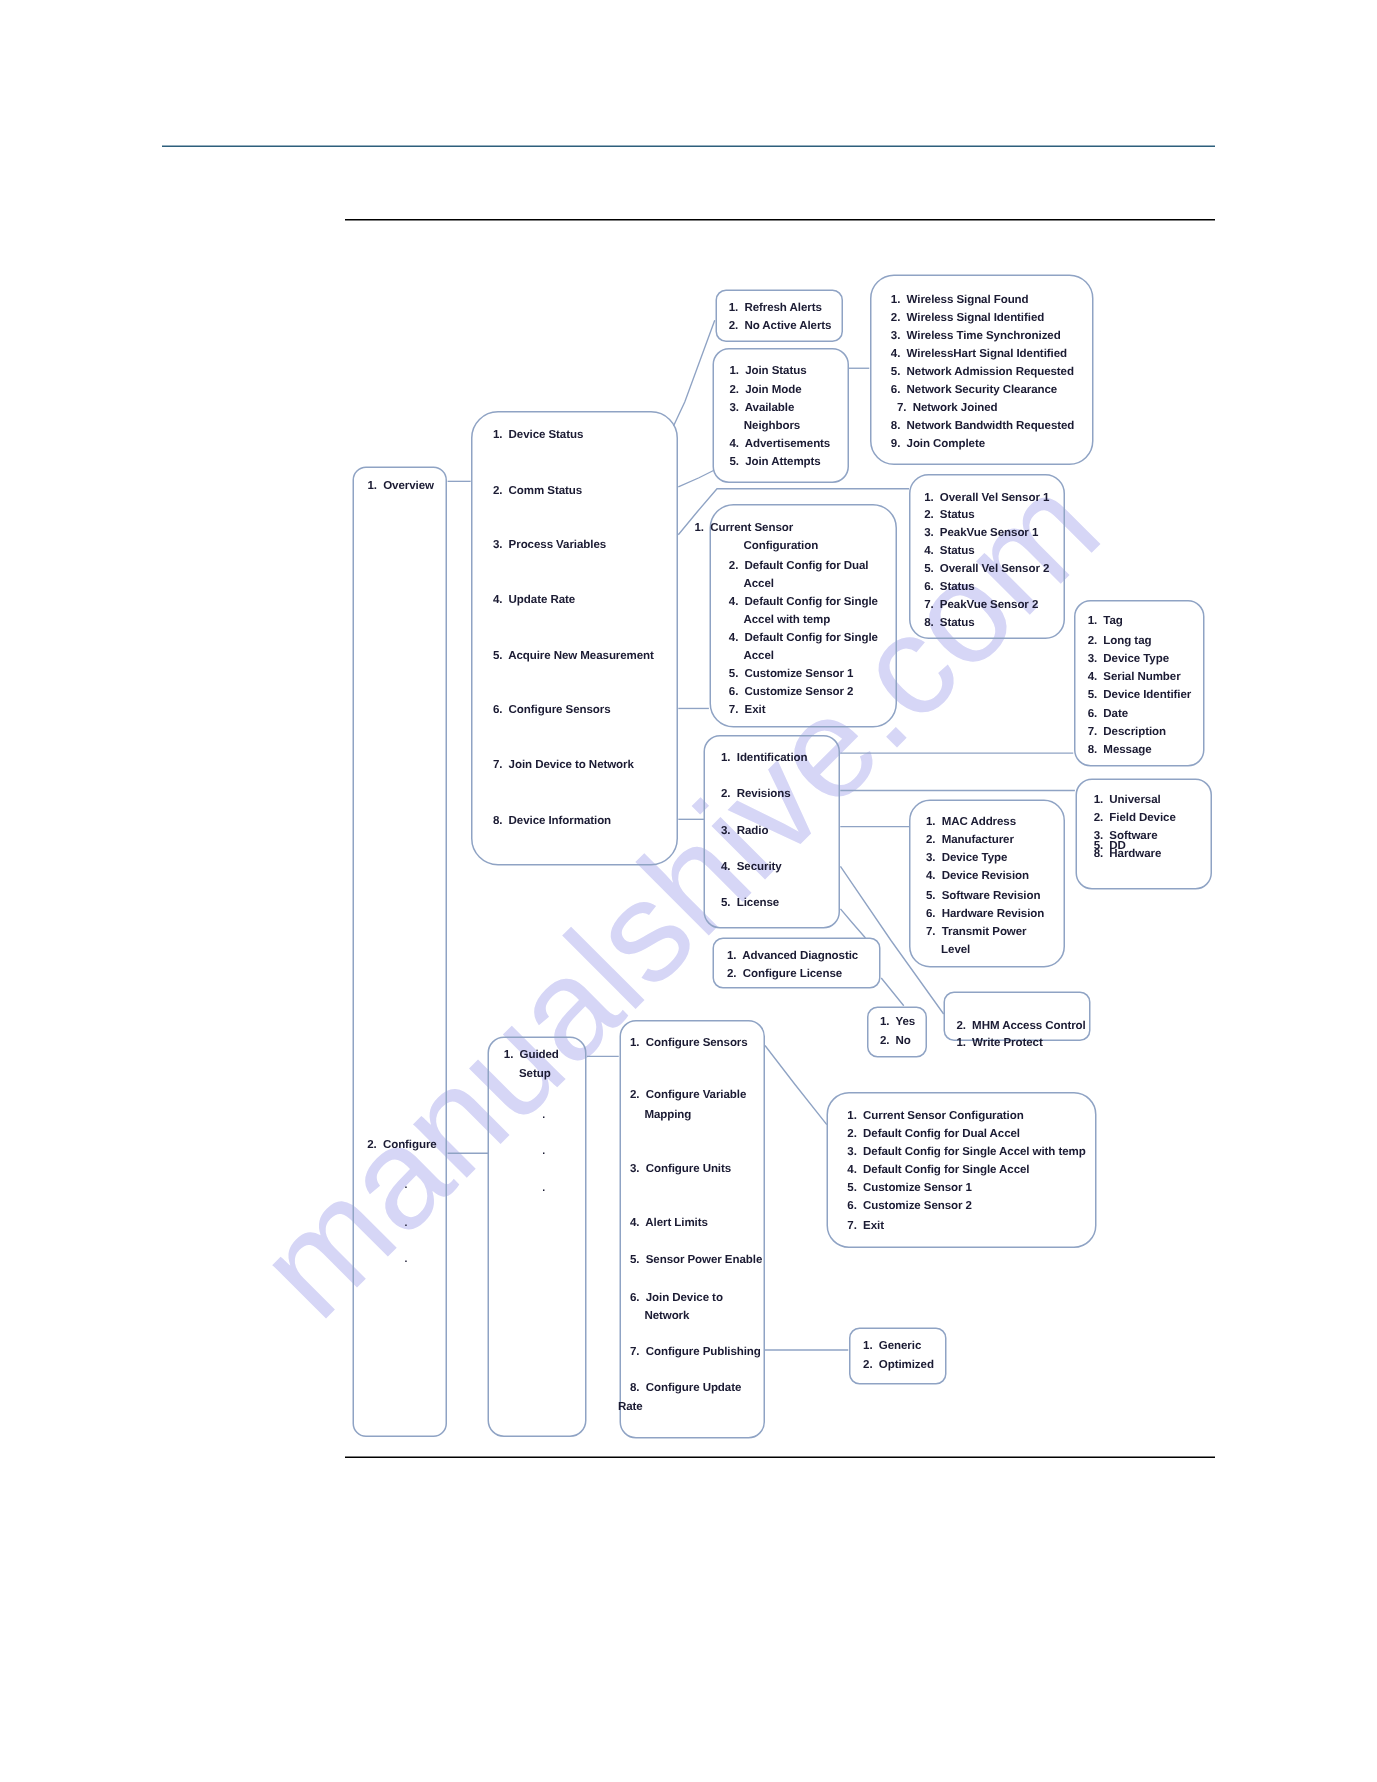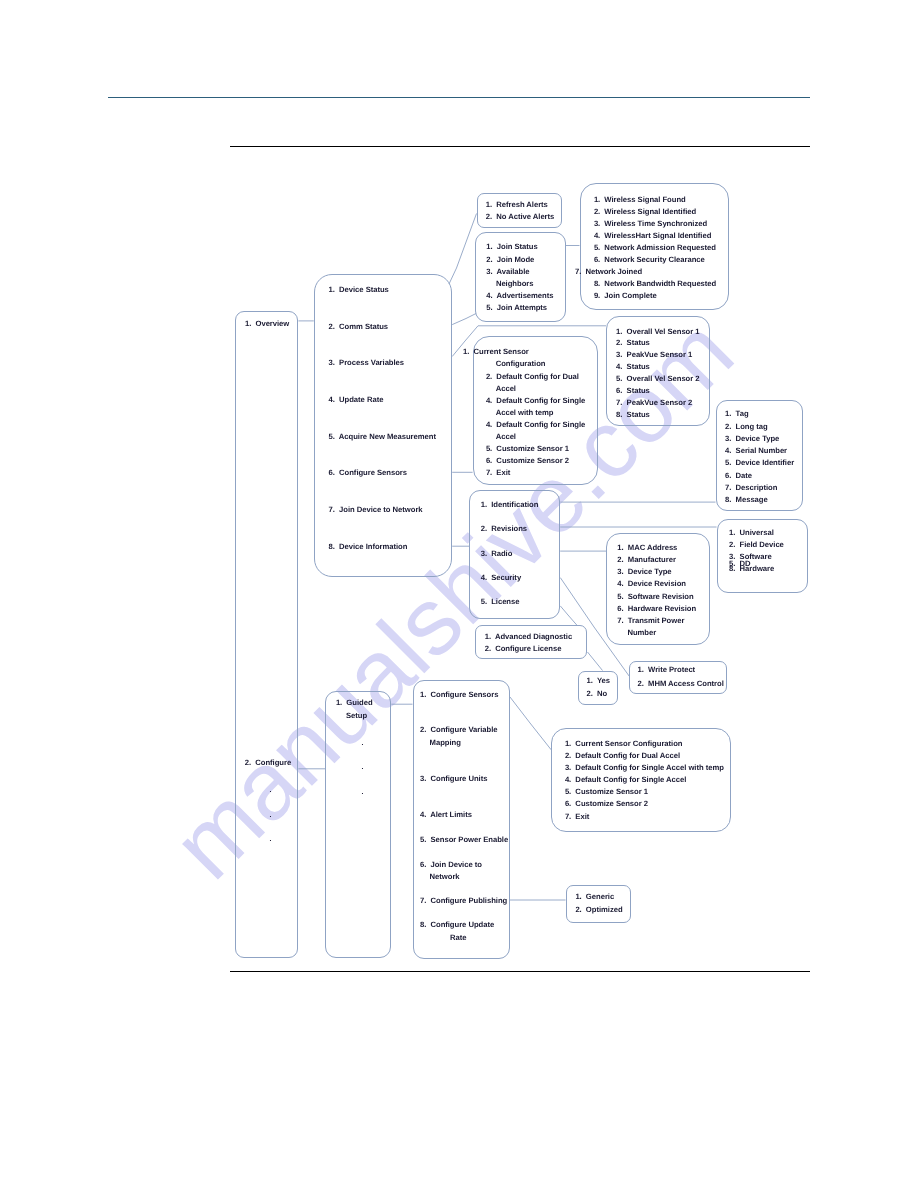--- a/index.html
+++ b/index.html
@@ -91,21 +91,21 @@
   <div class="ln" style="left:486.3px;top:267.6px">3.  Available</div>
   <div class="ln" style="left:495.9px;top:279.8px">Neighbors</div>
   <div class="ln" style="left:486.3px;top:291.9px">4.  Advertisements</div>
   <div class="ln" style="left:486.3px;top:304px">5.  Join Attempts</div>
   <div class="ln" style="left:593.9px;top:195.9px">1.  Wireless Signal Found</div>
   <div class="ln" style="left:593.9px;top:207.92px">2.  Wireless Signal Identified</div>
   <div class="ln" style="left:593.9px;top:219.94px">3.  Wireless Time Synchronized</div>
   <div class="ln" style="left:593.9px;top:231.96px">4.  WirelessHart Signal Identified</div>
   <div class="ln" style="left:593.9px;top:243.98px">5.  Network Admission Requested</div>
   <div class="ln" style="left:593.9px;top:256px">6.  Network Security Clearance</div>
-  <div class="ln" style="left:575px;top:268.02px">7.  Network Joined</div>
+  <div class="ln" style="left:598px;top:268.02px">7.  Network Joined</div>
   <div class="ln" style="left:593.9px;top:280.04px">8.  Network Bandwidth Requested</div>
   <div class="ln" style="left:593.9px;top:292.06px">9.  Join Complete</div>
   <div class="ln" style="left:463px;top:348.2px">1.  Current Sensor</div>
   <div class="ln" style="left:495.7px;top:360.4px">Configuration</div>
   <div class="ln" style="left:485.9px;top:372.5px">2.  Default Config for Dual</div>
   <div class="ln" style="left:495.7px;top:384.6px">Accel</div>
   <div class="ln" style="left:485.9px;top:396.7px">4.  Default Config for Single</div>
   <div class="ln" style="left:495.7px;top:408.8px">Accel with temp</div>
   <div class="ln" style="left:485.9px;top:420.9px">4.  Default Config for Single</div>
   <div class="ln" style="left:495.7px;top:433px">Accel</div>
@@ -133,48 +133,48 @@
   <div class="ln" style="left:480.7px;top:549.5px">3.  Radio</div>
   <div class="ln" style="left:480.7px;top:573.9px">4.  Security</div>
   <div class="ln" style="left:480.7px;top:598.3px">5.  License</div>
   <div class="ln" style="left:617.3px;top:544.1px">1.  MAC Address</div>
   <div class="ln" style="left:617.3px;top:556.2px">2.  Manufacturer</div>
   <div class="ln" style="left:617.3px;top:568.3px">3.  Device Type</div>
   <div class="ln" style="left:617.3px;top:580.4px">4.  Device Revision</div>
   <div class="ln" style="left:617.3px;top:592.5px">5.  Software Revision</div>
   <div class="ln" style="left:617.3px;top:604.7px">6.  Hardware Revision</div>
   <div class="ln" style="left:617.3px;top:616.8px">7.  Transmit Power</div>
-  <div class="ln" style="left:627.4px;top:628.9px">Number</div>
+  <div class="ln" style="left:627.4px;top:628.9px">Level</div>
   <div class="ln" style="left:729.1px;top:529px">1.  Universal</div>
   <div class="ln" style="left:729.1px;top:541.1px">2.  Field Device</div>
   <div class="ln" style="left:729.1px;top:553.2px">3.  Software</div>
   <div class="ln" style="left:729.1px;top:565.3px">8.  Hardware</div>
   <div class="ln" style="left:729.1px;top:560px">5.  DD</div>
   <div class="ln" style="left:484.7px;top:632.8px">1.  Advanced Diagnostic</div>
   <div class="ln" style="left:484.7px;top:644.7px">2.  Configure License</div>
   <div class="ln" style="left:586.6px;top:677px">1.  Yes</div>
   <div class="ln" style="left:586.6px;top:689.9px">2.  No</div>
-  <div class="ln" style="left:637.6px;top:666px">1.  Write Protect</div>
+  <div class="ln" style="left:637.6px;top:691px">1.  Write Protect</div>
   <div class="ln" style="left:637.6px;top:679.9px">2.  MHM Access Control</div>
   <div class="ln" style="left:335.9px;top:698.6px">1.  Guided</div>
   <div class="ln" style="left:346px;top:711.6px">Setup</div>
   <div class="ln dot" style="left:361.5px;top:739.5px">.</div>
   <div class="ln dot" style="left:361.5px;top:764px">.</div>
   <div class="ln dot" style="left:361.5px;top:788.5px">.</div>
   <div class="ln" style="left:420px;top:690.9px">1.  Configure Sensors</div>
   <div class="ln" style="left:420px;top:726px">2.  Configure Variable</div>
   <div class="ln" style="left:429.6px;top:738.7px">Mapping</div>
   <div class="ln" style="left:420px;top:774.5px">3.  Configure Units</div>
   <div class="ln" style="left:420px;top:811.4px">4.  Alert Limits</div>
   <div class="ln" style="left:420px;top:836px">5.  Sensor Power Enable</div>
   <div class="ln" style="left:420px;top:860.6px">6.  Join Device to</div>
   <div class="ln" style="left:429.6px;top:873px">Network</div>
   <div class="ln" style="left:420px;top:897.4px">7.  Configure Publishing</div>
   <div class="ln" style="left:420px;top:921.3px">8.  Configure Update</div>
-  <div class="ln" style="left:450px;top:934px">Rate</div>
+  <div class="ln" style="left:412px;top:934px">Rate</div>
   <div class="ln" style="left:564.9px;top:739.5px">1.  Current Sensor Configuration</div>
   <div class="ln" style="left:564.9px;top:751.68px">2.  Default Config for Dual Accel</div>
   <div class="ln" style="left:564.9px;top:763.86px">3.  Default Config for Single Accel with temp</div>
   <div class="ln" style="left:564.9px;top:776.04px">4.  Default Config for Single Accel</div>
   <div class="ln" style="left:564.9px;top:788.22px">5.  Customize Sensor 1</div>
   <div class="ln" style="left:564.9px;top:800.4px">6.  Customize Sensor 2</div>
   <div class="ln" style="left:564.9px;top:812.58px">7.  Exit</div>
   <div class="ln" style="left:575.4px;top:892.8px">1.  Generic</div>
   <div class="ln" style="left:575.4px;top:906.2px">2.  Optimized</div>
   </div>

